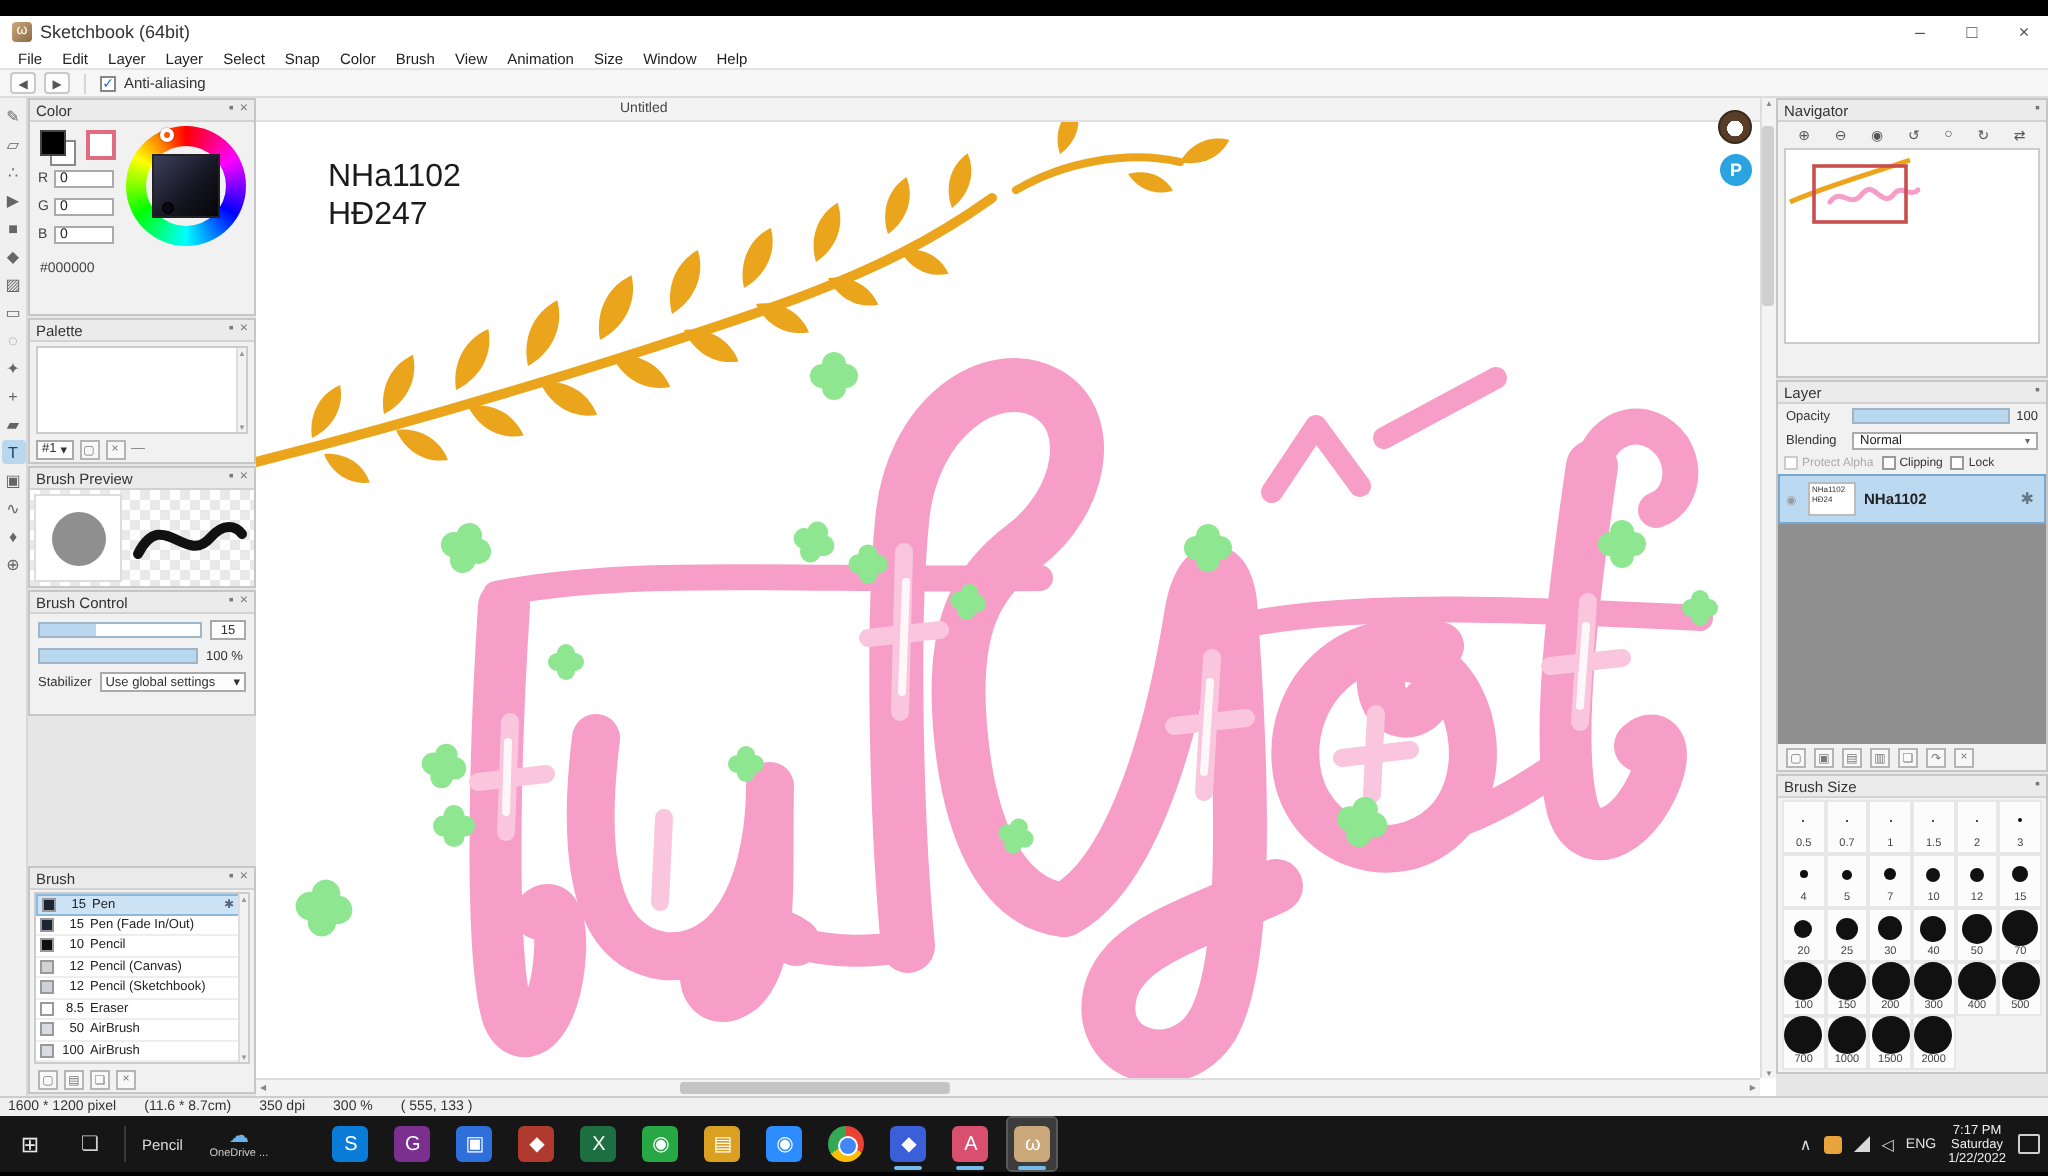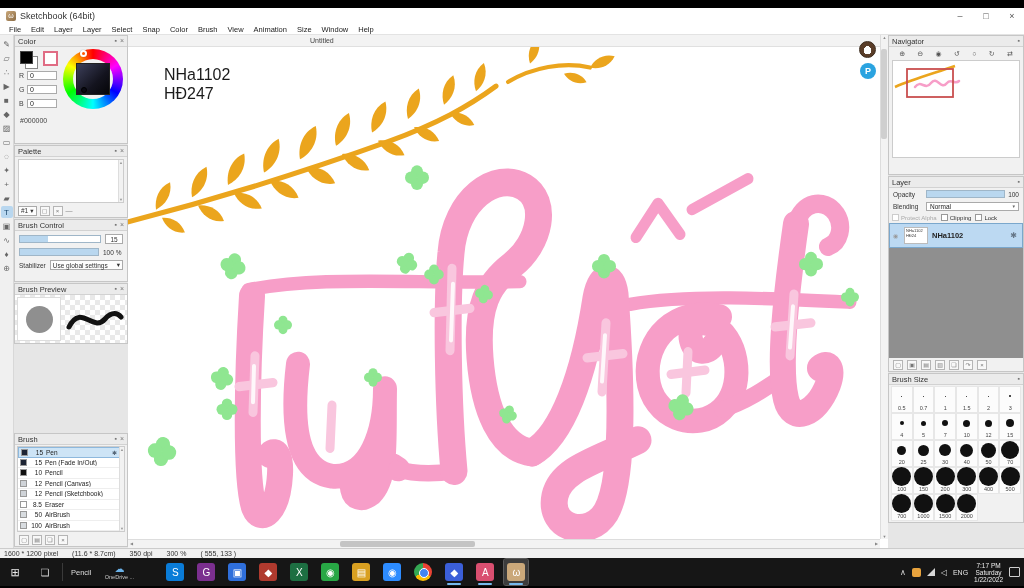--- a/index.html
+++ b/index.html
@@ -212,20 +212,27 @@
         <div class="menu-item">Snap</div>
         <div class="menu-item">Color</div>
         <div class="menu-item">Brush</div>
         <div class="menu-item">View</div>
         <div class="menu-item">Animation</div>
         <div class="menu-item">Size</div>
         <div class="menu-item">Window</div>
         <div class="menu-item">Help</div>
       </div>
 
+    <div class="cmdbar">
+      <div class="nav-btn">◀</div>
+      <div class="nav-btn">▶</div>
+      <div class="vsep"></div>
+      <div class="chk">✓</div>
+      <div class="chklabel">Anti-aliasing</div>
+    </div>
 
     <div class="main">
 
       <div class="toolstrip">
           <div class="tool">✎</div>
           <div class="tool">▱</div>
           <div class="tool">∴</div>
           <div class="tool">▶</div>
           <div class="tool">■</div>
           <div class="tool">◆</div>
@@ -300,20 +307,38 @@
                   <span class="mini-btn">▢</span>
                   <span class="mini-btn">×</span>
                 </span>
               <span class="dash">—</span>
             </div>
           </div>
         </div>
 
         <div class="panel">
           <div class="phead">
+            <span class="ptitle">Brush Preview</span>
+            <span class="picons">
+                <span>▪</span>
+                <span>×</span>
+              </span>
+          </div>
+          <div class="bpbody">
+            <div class="bpcircbox">
+                <div class="bpcirc"></div>
+              </div>
+            <svg class="bpstroke" viewBox="0 0 58 44">
+              <path d="M 4,30 C 16,6 28,36 40,22 C 47,14 53,16 56,20" fill="none" stroke="#111" stroke-width="5" stroke-linecap="round"></path>
+            </svg>
+          </div>
+        </div>
+
+        <div class="panel">
+          <div class="phead">
             <span class="ptitle">Brush Control</span>
             <span class="picons">
                 <span>▪</span>
                 <span>×</span>
               </span>
           </div>
           <div class="bcbody">
             <div class="bcrow">
               <div class="track">
                   <div class="fill" style="width:35%;"></div>
@@ -326,38 +351,20 @@
                 </div>
               <div class="pct">100 %</div>
             </div>
             <div class="stab">
               <span class="lbl">Stabilizer</span>
               <div class="dd" style="flex:1;">
                 <span>Use global settings</span>
                 <span style="margin-left:auto;">▾</span>
               </div>
             </div>
-          </div>
-        </div>
-
-        <div class="panel">
-          <div class="phead">
-            <span class="ptitle">Brush Preview</span>
-            <span class="picons">
-                <span>▪</span>
-                <span>×</span>
-              </span>
-          </div>
-          <div class="bpbody">
-            <div class="bpcircbox">
-                <div class="bpcirc"></div>
-              </div>
-            <svg class="bpstroke" viewBox="0 0 58 44">
-              <path d="M 4,30 C 16,6 28,36 40,22 C 47,14 53,16 56,20" fill="none" stroke="#111" stroke-width="5" stroke-linecap="round"></path>
-            </svg>
           </div>
         </div>
         <div style="flex:1;background:#e6e6e6;"></div>
 
         <div class="panel brushpanel">
           <div class="phead">
             <span class="ptitle">Brush</span>
             <span class="picons">
                 <span>▪</span>
                 <span>×</span>

